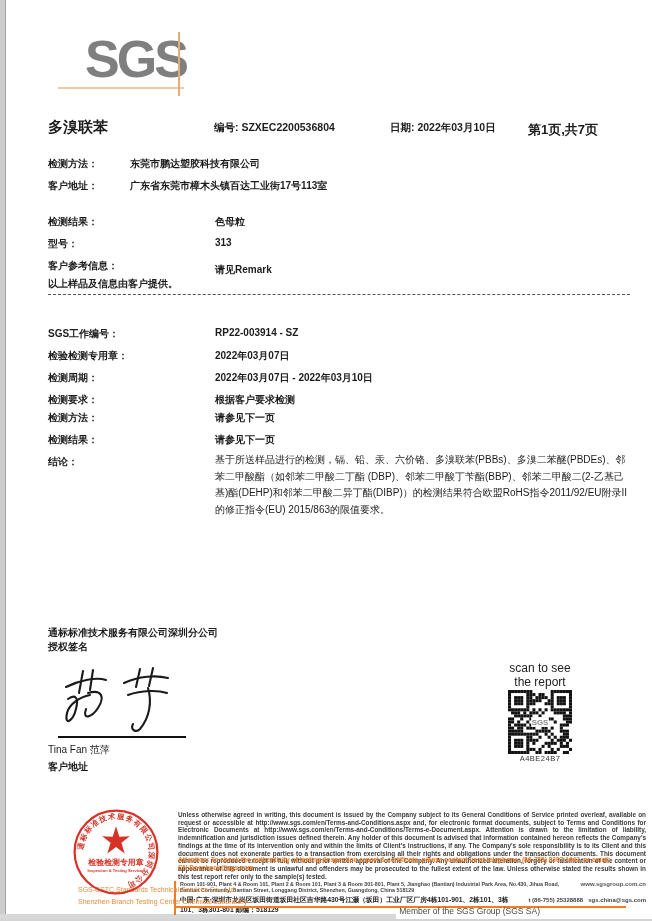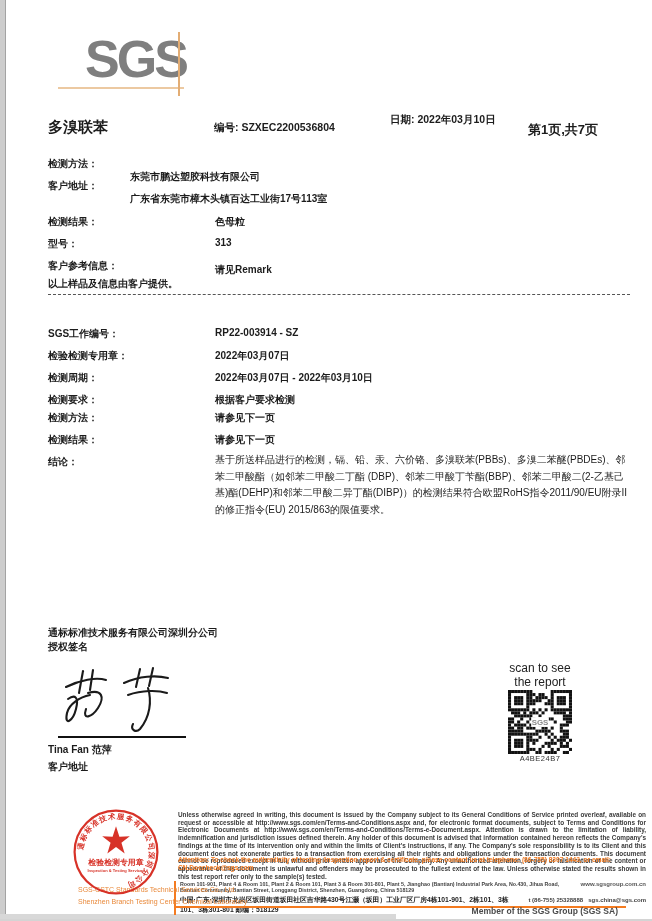--- a/index.html
+++ b/index.html
@@ -13,39 +13,39 @@
   .edge-left{left:0;top:0;width:5px;height:921px;background:#cdcdcd;border-right:1px solid #a3a3a3;}
   .edge-bottom{left:0;top:914px;width:396px;height:7px;background:#d8d8d8;}
   .edge-bottom2{left:0;top:919px;width:652px;height:2px;background:#d4d4d4;}
 
   
   .logo{left:85px;top:33px;font-size:52px;line-height:52px;font-weight:800;letter-spacing:-3px;color:#7f7f7f;}
   .logo-hline{left:58px;top:87px;width:126px;height:2px;background:#ecc9a1;}
   .logo-vline{left:178px;top:32px;width:2px;height:64px;background:#e3ad74;}
   .doc-title{left:48px;top:118px;font-size:15px;font-weight:700;}
   .hdr-no{left:214px;top:121px;font-size:10.5px;font-weight:600;}
-  .hdr-date{left:390px;top:113px;font-size:10.5px;font-weight:600;}
+  .hdr-date{left:390px;top:121px;font-size:10.5px;font-weight:600;}
   .hdr-pages{left:528px;top:121px;font-size:13px;font-weight:600;}
 
   
   .lbl{position:absolute;left:48px;font-size:10px;font-weight:700;}
   .val{position:absolute;font-size:10px;font-weight:600;}
-  .val-c{left:130px;margin-top:13px;}
+  .val-c{left:130px;}
   .val-s{left:215px;}
   .note{left:48px;font-size:10px;font-weight:600;}
   .dash{left:48px;top:294px;width:582px;border-top:1px dashed #555;height:0;}
 
   .conclusion{left:215px;top:452px;width:414px;font-size:10px;line-height:16.5px;font-weight:500;}
 
   
   .sig-co{left:48px;top:626px;font-size:10px;font-weight:600;}
   .sig-auth{left:48px;top:640px;font-size:10px;font-weight:600;}
   .sig-img{left:52px;top:663px;}
   .sig-line{left:58px;top:736px;width:128px;height:1.5px;background:#111;}
-  .sig-name{left:48px;top:743px;font-size:10px;font-weight:700;}
+  .sig-name{left:48px;top:743px;font-size:10px;font-weight:400;}
   .sig-title{left:48px;top:760px;font-size:10px;font-weight:600;}
 
   
   .qr-wrap{left:500px;top:661px;width:80px;text-align:center;}
   .qr-caption{font-size:12px;color:#222;}
   .qr-code{display:block;margin:1px auto 0;}
   .qr-text{font-size:7.5px;color:#333;letter-spacing:.5px;}
 
   
   .stamp{left:70px;top:806px;z-index:3;opacity:.94;}
@@ -53,21 +53,21 @@
   .stamp-co2{left:78px;top:898px;font-size:7px;color:#e98a3c;white-space:nowrap;z-index:1;}
   .disclaimer{left:178px;top:811px;width:468px;font-size:6.4px;line-height:7.7px;text-align:justify;color:#3a3a3a;font-weight:600;}
   .attention{left:178px;top:856px;width:468px;font-size:6.6px;line-height:8px;font-weight:700;color:#f47b20;}
   .addr-block{left:174px;top:881px;width:472px;border-left:2px solid #f47b20;padding-left:4px;box-sizing:border-box;}
   .addr-row{display:flex;justify-content:space-between;align-items:baseline;}
   .addr-en{font-size:5.3px;color:#444;font-weight:600;}
   .addr-web{font-size:6px;color:#555;font-weight:700;white-space:nowrap;margin-left:4px;}
   .addr-cn{font-size:6.8px;color:#222;font-weight:700;margin-top:2px;}
   .addr-tel{font-size:6px;color:#444;font-weight:600;white-space:nowrap;margin-left:4px;}
   .foot-rule{left:174px;top:906px;width:452px;height:2px;background:#f47b20;}
-  .member{left:0;top:906px;width:618px;text-align:right;font-size:8.5px;color:#4a4a4a;font-weight:700;}
+  .member{left:0;top:906px;width:540px;text-align:right;font-size:8.5px;color:#4a4a4a;font-weight:400;}
 </style>
 </head>
 <body>
 
 <div class="abs edge-left"></div>
 <div class="abs edge-bottom"></div>
 <div class="abs edge-bottom2"></div>
 
 <div class="abs logo">SGS</div>
 <div class="abs logo-hline"></div>
@@ -100,21 +100,21 @@
 <span class="lbl" style="top:371px">检测周期：</span>
 <span class="val val-s" style="top:371px">2022年03月07日 - 2022年03月10日</span>
 <span class="lbl" style="top:393px">检测要求：</span>
 <span class="val val-s" style="top:393px">根据客户要求检测</span>
 <span class="lbl" style="top:411px">检测方法：</span>
 <span class="val val-s" style="top:411px">请参见下一页</span>
 <span class="lbl" style="top:433px">检测结果：</span>
 <span class="val val-s" style="top:433px">请参见下一页</span>
 
 <span class="lbl" style="top:455px">结论：</span>
-<div class="abs conclusion">基于所送样品进行的检测，镉、铅、汞、六价铬、多溴联苯(PBBs)、多溴二苯醚(PBDEs)、邻苯二甲酸酯（如邻苯二甲酸二丁酯 (DBP)、邻苯二甲酸丁苄酯(BBP)、邻苯二甲酸二(2-乙基己基)酯(DEHP)和邻苯二甲酸二异丁酯(DIBP)）的检测结果符合欧盟RoHS指令2011/90/EU附录II的修正指令(EU) 2015/863的限值要求。</div>
+<div class="abs conclusion">基于所送样品进行的检测，镉、铅、汞、六价铬、多溴联苯(PBBs)、多溴二苯醚(PBDEs)、邻苯二甲酸酯（如邻苯二甲酸二丁酯 (DBP)、邻苯二甲酸丁苄酯(BBP)、邻苯二甲酸二(2-乙基己基)酯(DEHP)和邻苯二甲酸二异丁酯(DIBP)）的检测结果符合欧盟RoHS指令2011/92/EU附录II的修正指令(EU) 2015/863的限值要求。</div>
 
 <div class="abs sig-co">通标标准技术服务有限公司深圳分公司</div>
 <div class="abs sig-auth">授权签名</div>
 <svg class="abs sig-img" width="140" height="72" viewBox="0 0 140 72">
   <g fill="none" stroke="#1a1a1a" stroke-width="2.1" stroke-linecap="round" stroke-linejoin="round">
     <path d="M14,24 C28,17 44,14 54,17"></path>
     <path d="M31,8 L27,30"></path>
     <path d="M41,7 L38,27"></path>
     <path d="M16,36 C23,31 27,34 24,46 C21,58 12,64 15,50 C17,41 28,34 38,32"></path>
     <path d="M36,30 C50,26 53,34 46,45 C40,54 30,58 34,46"></path>

